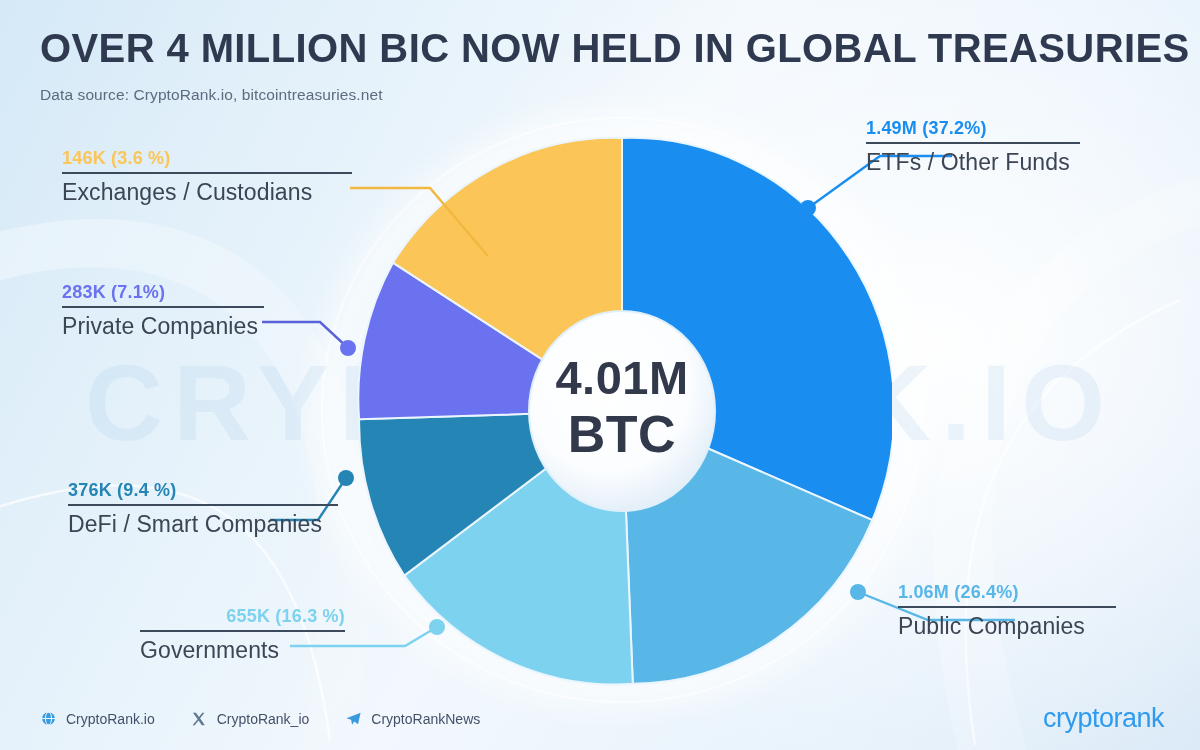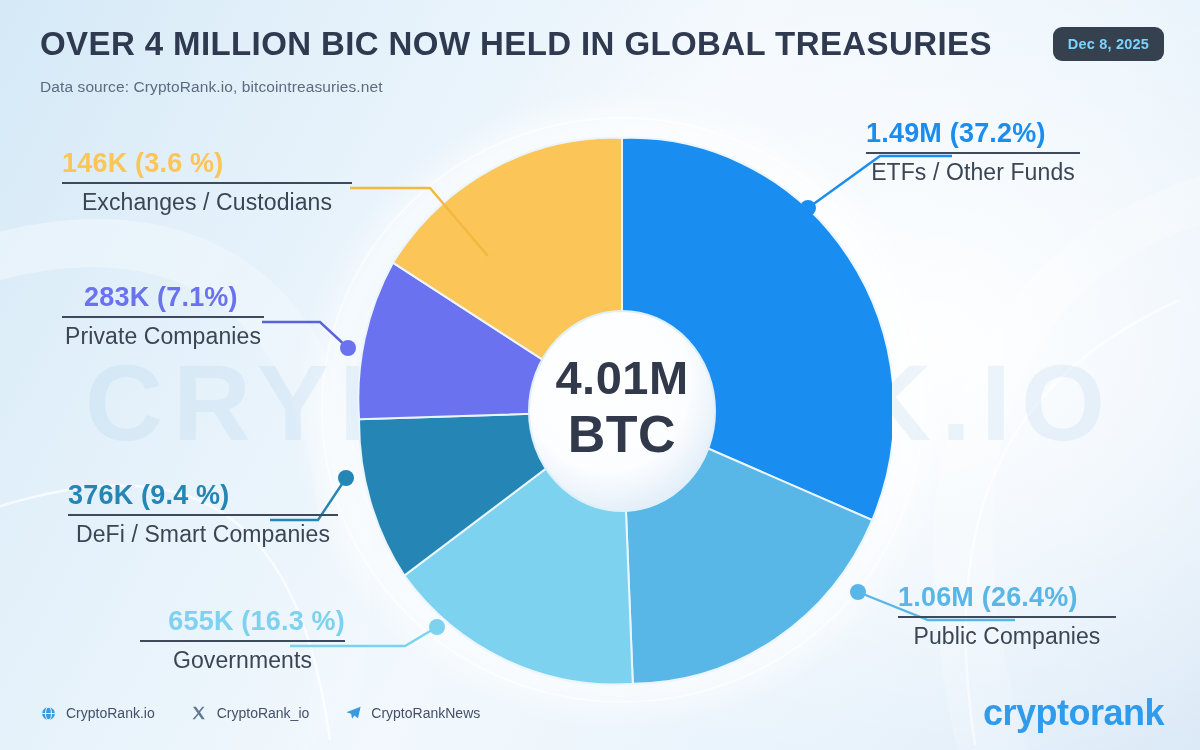--- a/index.html
+++ b/index.html
@@ -47,21 +47,21 @@
     top: 26px;
     right: 36px;
   }
   .title-row {
     display: flex;
     align-items: center;
     justify-content: space-between;
     gap: 18px;
   }
   .title {
-    font-size: 33px;
+    font-size: 40px;
     font-weight: 700;
     color: #2f3a50;
     letter-spacing: 0.4px;
     line-height: 1.1;
     white-space: nowrap;
   }
   .date-badge {
     background: #35414f;
     color: #7dd3fc;
     font-size: 14.5px;
@@ -115,37 +115,36 @@
   }
 
   
   .callout {
     position: absolute;
     white-space: nowrap;
   }
   .callout.left { text-align: left; }
   .callout.right { text-align: left; }
   .callout .value {
-    font-size: 27px;
+    font-size: 18px;
     font-weight: 700;
     letter-spacing: 0.2px;
     line-height: 1.15;
     padding-bottom: 3px;
   }
   .callout .rule {
     height: 2px;
     background: #3d4a5c;
     margin-bottom: 5px;
   }
   .callout .name {
     font-size: 23px;
     color: #3b4554;
     letter-spacing: 0.1px;
     line-height: 1.2;
-    text-align: center;
   }
 
   
   .footer {
     position: absolute;
     left: 40px;
     bottom: 16px;
     right: 36px;
     display: flex;
     align-items: center;
@@ -164,22 +163,22 @@
     color: #44506a;
   }
   .social .ic {
     width: 17px;
     height: 17px;
     display: inline-flex;
     align-items: center;
     justify-content: center;
   }
   .logo {
-    font-size: 36px;
-    font-weight: 700;
+    font-size: 27px;
+    font-weight: 400;
     color: #2f9bed;
     letter-spacing: -0.5px;
   }
 </style>
 </head>
 <body>
 
 <div id="infographic">
 
   <svg class="bg-svg" viewBox="0 0 1200 750">
@@ -266,21 +265,21 @@
     <circle cx="858" cy="592" r="8" fill="#59b7e8"></circle>
   </svg>
 
   <div class="callout left" style="left:62px; top:148px; width:290px;">
     <div class="value" style="color:#fbc557;">146K (3.6 %)</div>
     <div class="rule"></div>
     <div class="name">Exchanges / Custodians</div>
   </div>
 
   <div class="callout left" style="left:62px; top:282px; width:202px;">
-    <div class="value" style="color:#6a72ef;margin-left:22px;">283K (7.1%)</div>
+    <div class="value" style="color:#6a72ef;">283K (7.1%)</div>
     <div class="rule"></div>
     <div class="name">Private Companies</div>
   </div>
 
   <div class="callout left" style="left:68px; top:480px; width:270px;">
     <div class="value" style="color:#2585b5;">376K (9.4 %)</div>
     <div class="rule"></div>
     <div class="name">DeFi / Smart Companies</div>
   </div>
 

